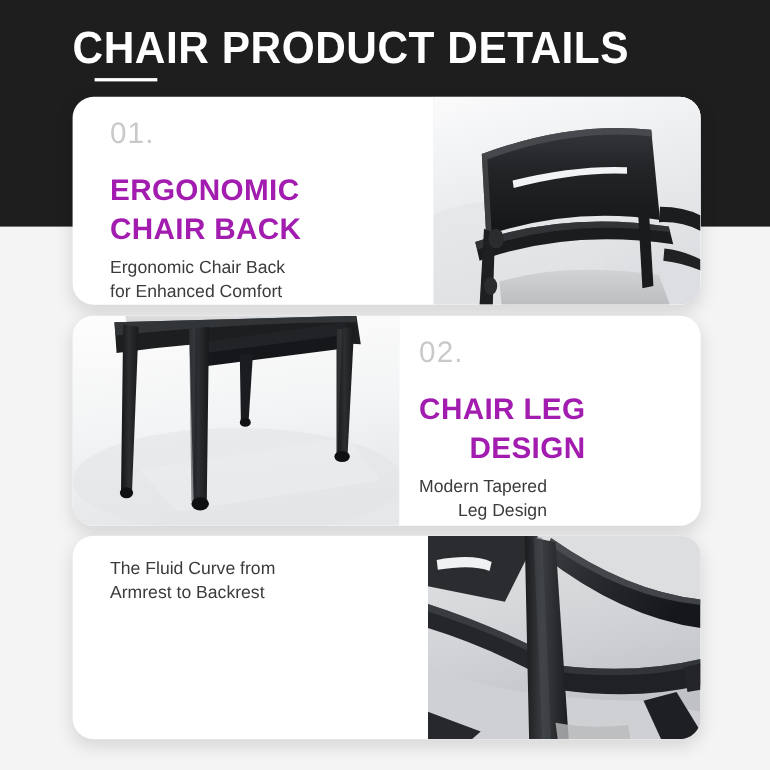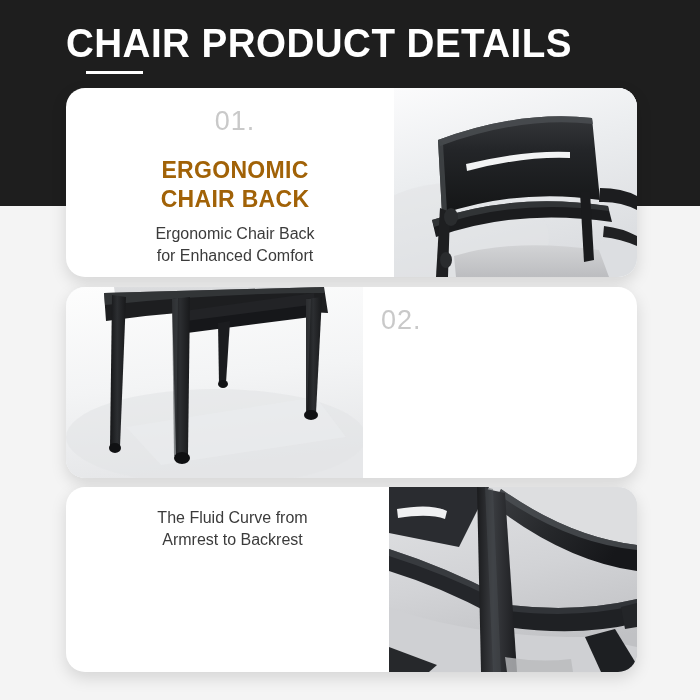--- a/index.html
+++ b/index.html
@@ -57,21 +57,20 @@
 
   #card-1 { top:88px;  height:189px; }
   #card-2 { top:287px; height:191px; }
   #card-3 { top:487px; height:185px; }
 
   .card-text {
     flex:0 0 auto;
     padding:20px 24px 0 34px;
     display:flex;
     flex-direction:column;
-    text-align:center;
   }
 
   #card-1 .card-text { width:328px; }
   #card-2 .card-text { width:274px; text-align:right; align-items:flex-start;
                         padding:20px 34px 0 18px; }
   #card-3 .card-text { width:323px; }
 
   .card-photo {
     flex:1 1 auto;
     position:relative;
@@ -82,23 +81,23 @@
   .card-num {
     font-size:27px;
     font-weight:300;
     color:#c9c9c9;
     letter-spacing:1px;
     line-height:1;
     margin-bottom:21px;
   }
 
   .card-head {
-    font-size:23px;
+    font-size:27px;
     font-weight:bold;
-    color:#a16207;
+    color:#a21caf;
     letter-spacing:0.3px;
     line-height:1.28;
     margin-bottom:8px;
     white-space:pre-line;
   }
 
   .card-body {
     font-size:16px;
     font-weight:400;
     color:#3b3b3b;
@@ -216,20 +215,24 @@
       <path d="M152 36 L164 34 L160 96 L153 97 Z" fill="#1b1c1f"></path>
       <ellipse cx="157" cy="97" rx="5" ry="4" fill="#111214"></ellipse>
 
       <path d="M240 12 L256 10 L250 126 L240 128 Z" fill="url(#leg2)"></path>
       <path d="M240 12 L245 12 L241 127 L240 127 Z" fill="#3f4246" opacity="0.55"></path>
       <ellipse cx="245" cy="128" rx="7" ry="5" fill="#101113"></ellipse>
     </svg>
   </div>
   <div class="card-text">
     <div class="card-num">02.</div>
+    <div class="card-head">CHAIR LEG
+DESIGN</div>
+    <div class="card-body">Modern Tapered
+Leg Design</div>
   </div>
 </div>
 
 <div class="card" id="card-3">
   <div class="card-text">
     <div class="card-body">The Fluid Curve from
 Armrest to Backrest</div>
   </div>
   <div class="card-photo">
     <svg class="photo-svg" viewBox="0 0 248 185" preserveAspectRatio="xMidYMid slice">

